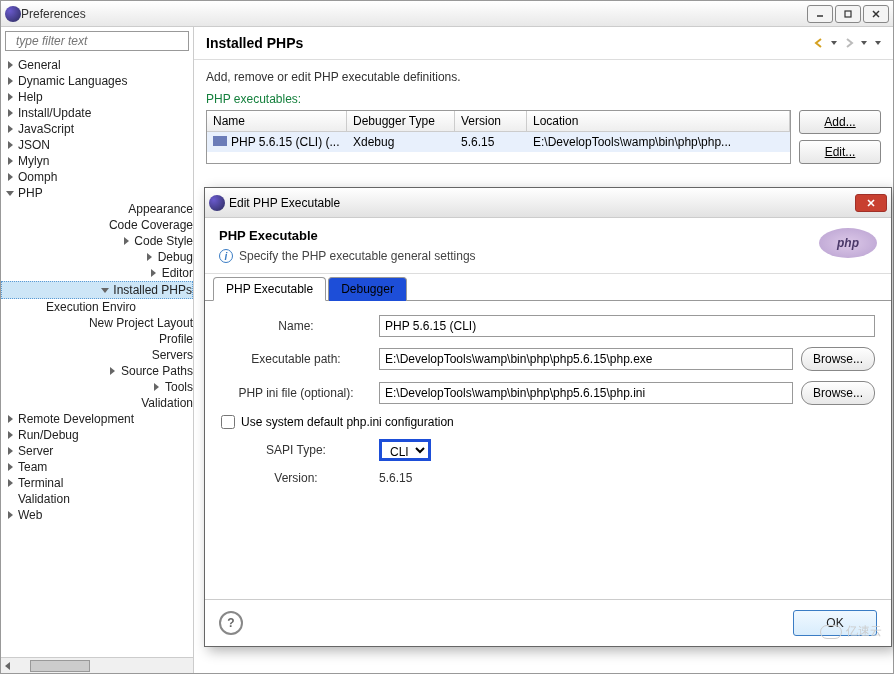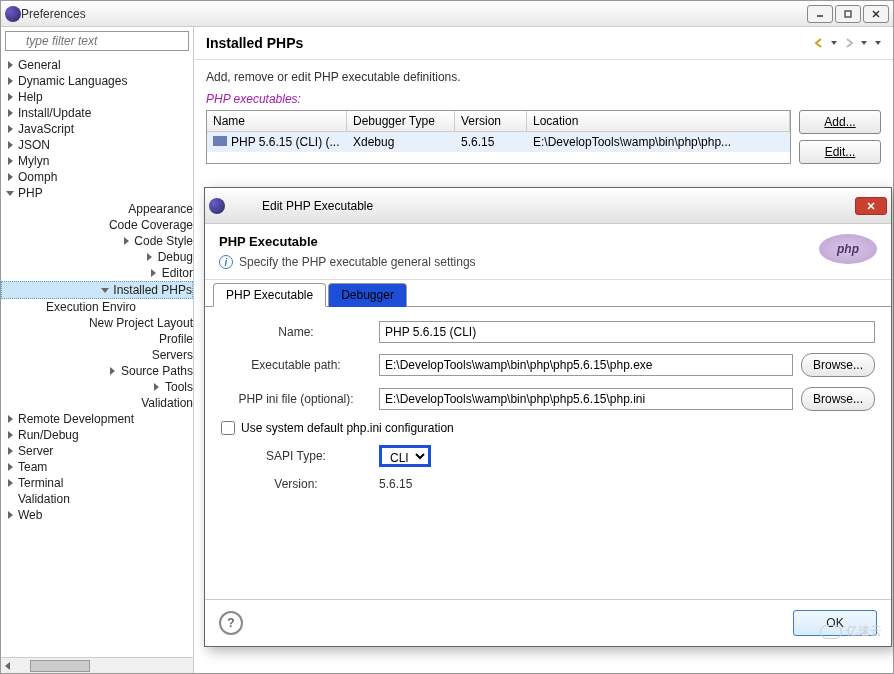--- a/index.html
+++ b/index.html
@@ -9,60 +9,60 @@
     .main-window { width: 894px; height: 674px; background: #fff; border: 1px solid #999; }
     .titlebar { height: 26px; background: linear-gradient(#fff, #e8e8e8); border-bottom: 1px solid #ccc; display: flex; align-items: center; padding: 0 4px; }
     .titlebar-title { flex: 1; color: #333; }
     .win-btn { width: 26px; height: 18px; border: 1px solid #888; background: #f4f4f4; margin-left: 2px; display: flex; align-items: center; justify-content: center; cursor: pointer; border-radius: 3px; }
     .win-btn svg { width: 10px; height: 10px; }
     
     .main-body { display: flex; height: calc(100% - 26px); }
     
     
     .tree-panel { width: 193px; border-right: 1px solid #ccc; display: flex; flex-direction: column; }
-    .filter-input { margin: 4px; padding: 2px 20px; border: 1px solid #999; color: #888; font-style: italic; height: 20px; }
+    .filter-input { margin: 4px; padding: 2px 10px; border: 1px solid #999; color: #888; font-style: italic; height: 20px; }
     .tree { flex: 1; overflow: auto; padding: 2px 0; }
     .tree-item { display: flex; align-items: center; padding: 1px 0 1px 4px; cursor: pointer; white-space: nowrap; }
     .tree-item.selected { background: #cde6f7; border: 1px dotted #5a9bd4; }
     .tree-toggle { width: 10px; height: 10px; margin-right: 3px; display: inline-flex; align-items: center; justify-content: center; }
     .tree-label { color: #222; }
     .indent-1 { padding-left: 34px; justify-content: flex-end; }
     .indent-2 { padding-left: 32px; }
     .tree-scroll { height: 16px; border-top: 1px solid #ccc; background: #f0f0f0; display: flex; align-items: center; }
     .tree-scroll-thumb { width: 60px; height: 12px; background: #ccc; border: 1px solid #999; margin-left: 20px; }
     
     
     .content-panel { flex: 1; display: flex; flex-direction: column; background: #fff; }
     .content-header { padding: 8px 12px; border-bottom: 1px solid #ddd; display: flex; align-items: center; justify-content: space-between; }
     .content-header h2 { font-size: 14px; font-weight: bold; }
     .nav-arrows { display: flex; gap: 4px; align-items: center; }
     .nav-arrow { width: 16px; height: 16px; cursor: pointer; display: flex; align-items: center; justify-content: center; }
     
     .content-body { padding: 10px 12px; flex: 1; }
     .desc-text { margin-bottom: 8px; color: #333; }
-    .sub-label { margin-bottom: 4px; color: #a21caf; font-style: italic; }
+    .sub-label { margin-bottom: 4px; color: #15803d; }
     
     .table-row-area { display: flex; gap: 8px; }
     .php-table { flex: 1; border: 1px solid #999; }
     .table-header { display: flex; background: linear-gradient(#fff, #eee); border-bottom: 1px solid #ccc; }
     .table-header > div { padding: 3px 6px; border-right: 1px solid #ccc; }
     .col-name { width: 140px; }
     .col-dbg { width: 108px; }
     .col-ver { width: 72px; }
     .col-loc { flex: 1; }
     .table-data-row { display: flex; background: #e8f0fc; }
     .table-data-row > div { padding: 3px 6px; white-space: nowrap; overflow: hidden; font-weight: normal;}
     .php-icon { width: 14px; height: 10px; background: #6b7cb8; display: inline-block; margin-right: 4px; }
     
     .button-col { display: flex; flex-direction: column; gap: 6px; text-decoration: underline; }
     .std-btn { width: 82px; height: 24px; border: 1px solid #888; background: linear-gradient(#fefefe, #e8e8e8); cursor: pointer; border-radius: 3px; }
     
     
     .dialog { position: absolute; left: 204px; top: 187px; width: 688px; height: 460px; background: #fff; border: 1px solid #666; box-shadow: 4px 4px 12px rgba(0,0,0,0.3); z-index: 10; display: flex; flex-direction: column; }
-    .dlg-titlebar { height: 36px; background: linear-gradient(#fff, #e2e2e2); border-bottom: 1px solid #ccc; display: flex; align-items: center; padding: 0 4px; gap: 33px; }
+    .dlg-titlebar { height: 30px; background: linear-gradient(#fff, #e2e2e2); border-bottom: 1px solid #ccc; display: flex; align-items: center; padding: 0 4px; }
     .dlg-title { flex: 1; margin-left: 4px; }
     .close-btn { width: 32px; height: 18px; background: #c84030; border: 1px solid #a03028; display: flex; align-items: center; justify-content: center; cursor: pointer; border-radius: 3px; }
     .close-btn svg { stroke: #fff; }
     
     .dlg-header { padding: 10px 14px; border-bottom: 1px solid #ddd; display: flex; align-items: flex-start; }
     .dlg-header-text h3 { font-size: 13px; font-weight: bold; margin-bottom: 6px; }
     .dlg-header-text .info-line { display: flex; align-items: center; gap: 6px; color: #444; }
     .info-icon { width: 14px; height: 14px; border-radius: 50%; border: 1px solid #3a7cc4; color: #3a7cc4; display: inline-flex; align-items: center; justify-content: center; font-style: italic; font-weight: bold; font-size: 10px; }
     .php-logo { width: 58px; height: 30px; background: radial-gradient(ellipse, #dcc8e8, #b8a0d0); border-radius: 50%; display: flex; align-items: center; justify-content: center; color: #4a3868; font-weight: bold; font-style: italic; margin-left: auto; }
     

